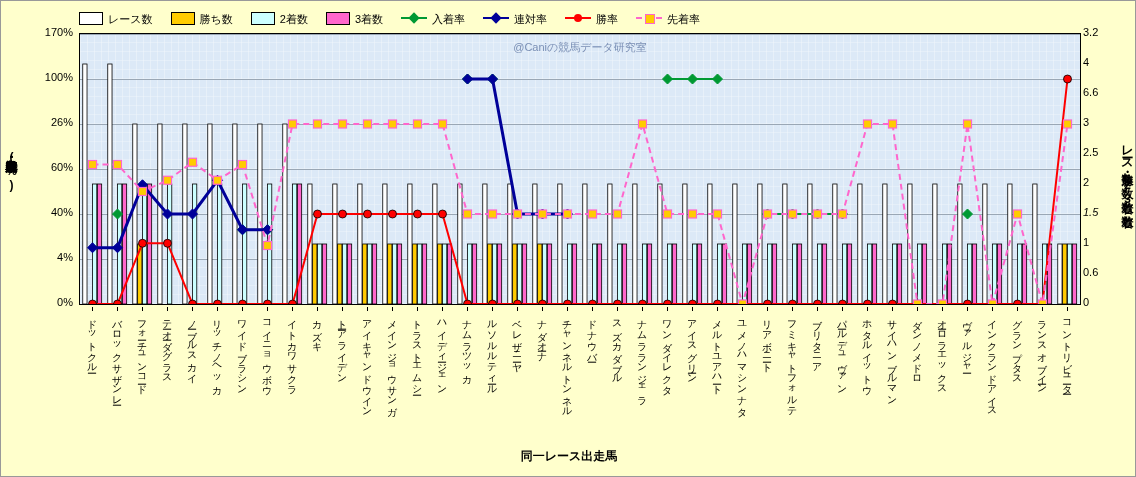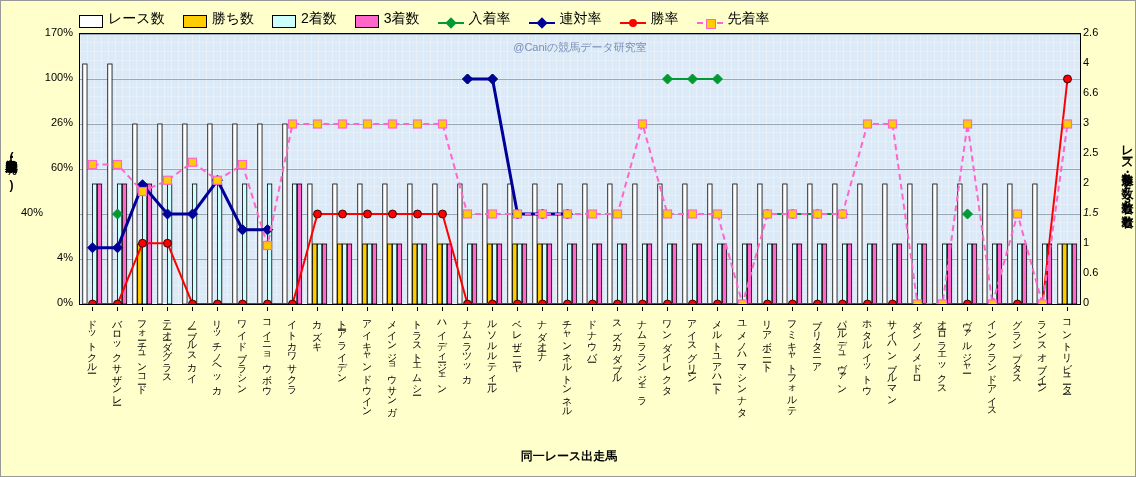--- a/index.html
+++ b/index.html
@@ -4,21 +4,21 @@
 <style>
   html,body{margin:0;padding:0;}
   body{
     width:1136px;height:477px;overflow:hidden;
     background:#ffffcc;
     font-family:"Liberation Sans",sans-serif;
   }
   #root{position:relative;width:1136px;height:477px;box-sizing:border-box;border:1px solid #999;background:#ffffcc;}
   
   #legend{position:absolute;left:78px;top:8px;width:900px;height:20px;display:flex;align-items:center;gap:18px;}
-  .lg{display:flex;align-items:flex-end;gap:5px;font-size:14px;color:#000;white-space:nowrap;}
+  .lg{display:flex;align-items:flex-start;gap:5px;font-size:11px;color:#000;white-space:nowrap;}
   .lg .swatch-bar{width:22px;height:11px;border:1px solid #000;}
   .lg .swatch-line{width:26px;height:11px;position:relative;}
   .lg .swatch-line i{position:absolute;left:0;top:5px;width:26px;height:2px;display:block;}
   .lg .swatch-line b{position:absolute;left:9px;top:2px;width:8px;height:8px;display:block;}
   
   #plotbox{position:absolute;left:78px;top:32px;width:1000px;height:270px;background:#dce9f7;border:1px solid #000;overflow:hidden;}
   #plotbox .hatch{position:absolute;inset:0;
       background-image:
         repeating-linear-gradient(90deg,rgba(255,255,255,.45) 0 1px,transparent 1px 7px),
         repeating-linear-gradient(0deg,rgba(255,255,255,.35) 0 1px,transparent 1px 9px);
@@ -93,37 +93,37 @@
       </div>
     </div>
 
   <div id="ylabelL">勝率・連対率・入着率・先着率(%)</div>
   <div id="ylabelR">レース数・勝ち数・2着数・3着数</div>
   <div id="xlabel">同一レース出走馬</div>
 
   <div id="yticksL">
       <div class="ytick" style="left: 26px; top: 295px;">0%</div>
       <div class="ytick" style="left: 26px; top: 250px;">4%</div>
-      <div class="ytick" style="left: 8px; top: 205px; text-align: center;">40%</div>
+      <div class="ytick" style="left: 26px; top: 205px;">40%</div>
       <div class="ytick" style="left: 26px; top: 160px;">60%</div>
       <div class="ytick" style="left: 26px; top: 115px;">26%</div>
       <div class="ytick" style="left: 26px; top: 70px;">100%</div>
       <div class="ytick" style="left: 26px; top: 25px;">170%</div>
     </div>
   <div id="yticksR">
       <div class="ytickR" style="left: 1082px; top: 295px;">0</div>
       <div class="ytickR" style="left: 1082px; top: 265px;">0.6</div>
       <div class="ytickR" style="left: 1082px; top: 235px;">1</div>
       <div class="ytickR" style="left: 1082px; top: 205px; font-style: italic;">1.5</div>
       <div class="ytickR" style="left: 1082px; top: 175px;">2</div>
       <div class="ytickR" style="left: 1082px; top: 145px;">2.5</div>
       <div class="ytickR" style="left: 1082px; top: 115px;">3</div>
       <div class="ytickR" style="left: 1082px; top: 85px;">6.6</div>
       <div class="ytickR" style="left: 1082px; top: 55px;">4</div>
-      <div class="ytickR" style="left: 1082px; top: 25px;">2.6</div>
+      <div class="ytickR" style="left: 1082px; top: 25px;">3.2</div>
     </div>
 
   <div id="plotbox">
     <div class="hatch"></div>
     <div id="grid">
         <div class="gridline" style="top: 270px; background: rgb(85, 85, 85);"></div>
         <div class="gridline" style="top: 225px;"></div>
         <div class="gridline" style="top: 180px;"></div>
         <div class="gridline" style="top: 135px;"></div>
         <div class="gridline" style="top: 90px;"></div>

